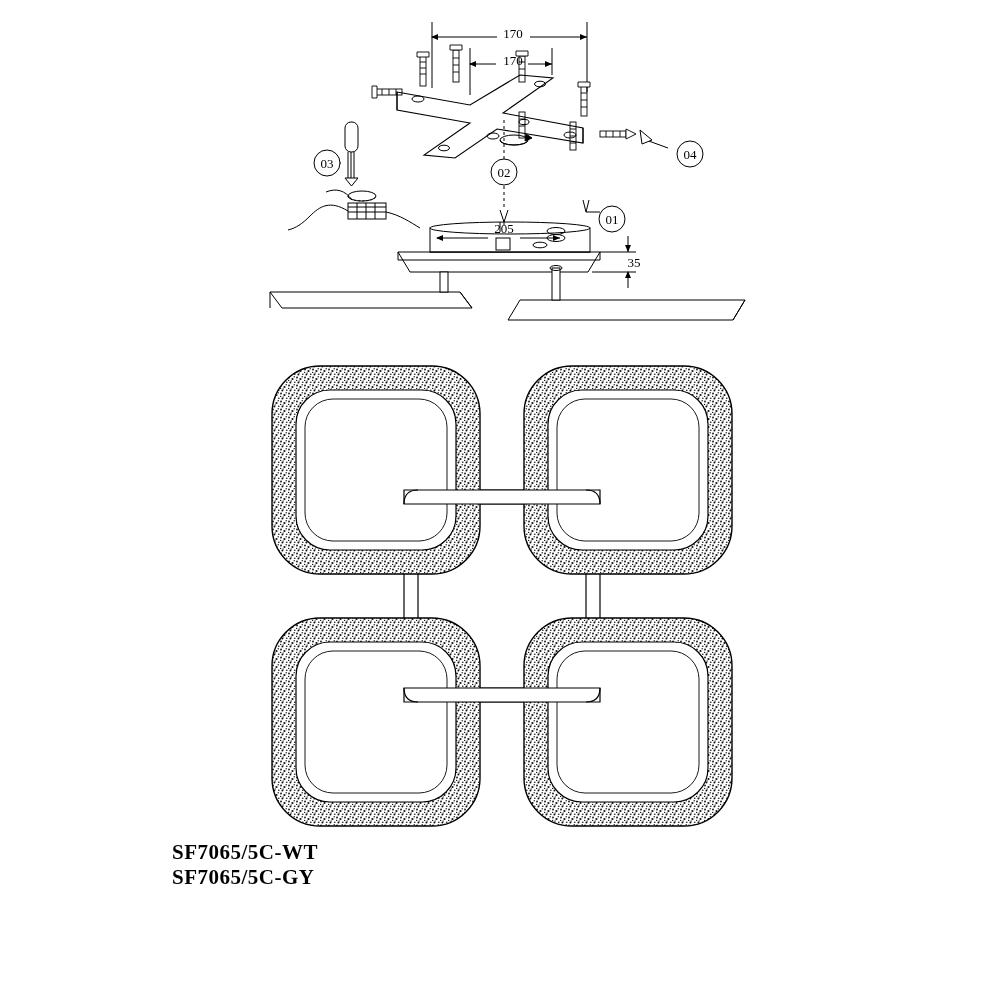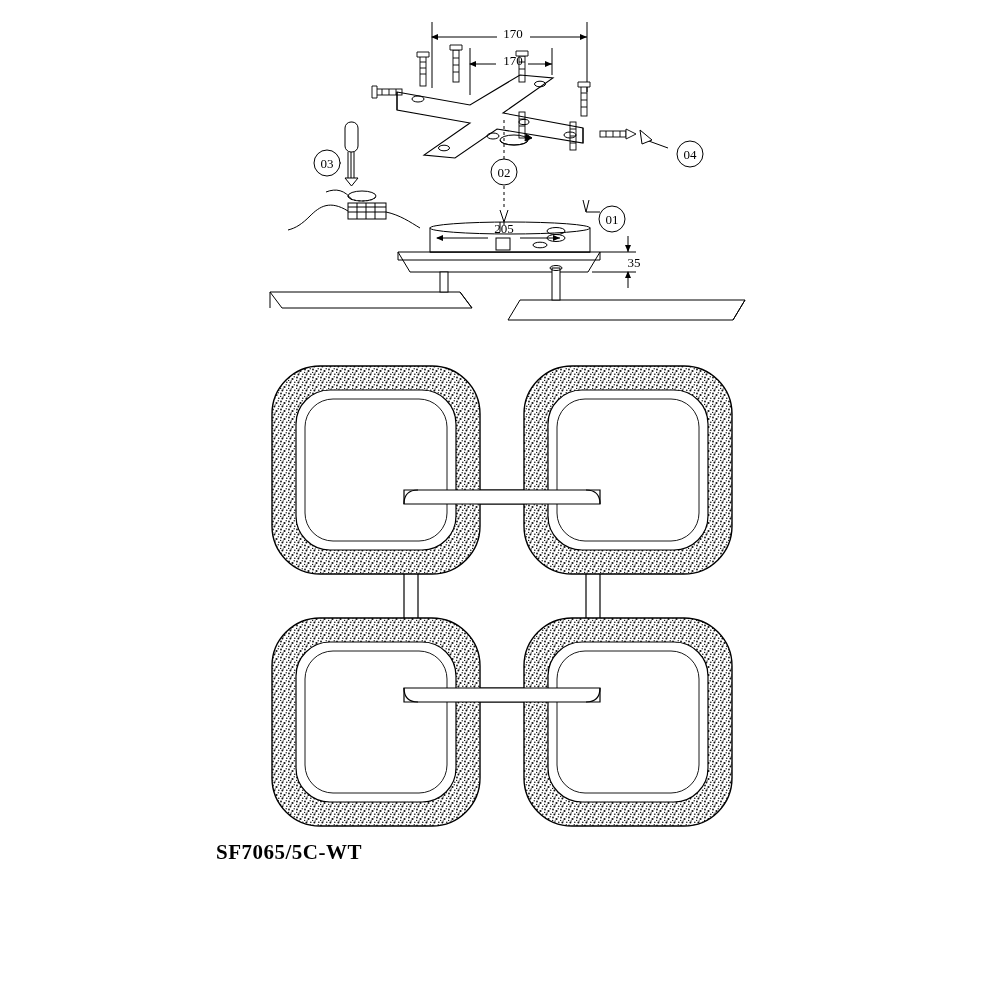--- a/index.html
+++ b/index.html
@@ -43,21 +43,20 @@
     top: 840px;
     width: 400px;
   }
   .model-list div {
     font-family: "Liberation Serif", serif;
     font-size: 21px;
     letter-spacing: 0.5px;
     line-height: 25px;
     color: #000;
     font-weight: bold;
-    margin-left: 44px;
   }
 </style>
 </head>
 <body>
 
 <div id="sheet">
 
   <svg class="draw" viewBox="0 0 1000 1000">
     <defs>
       <pattern id="speckle" width="8" height="8" patternUnits="userSpaceOnUse">
@@ -300,15 +299,16 @@
         <path d="M404,504 q0,-14 14,-14" fill="none"></path>
         <path d="M404,688 q0,14 14,14" fill="none"></path>
         <path d="M600,504 q0,-14 -14,-14" fill="none"></path>
         <path d="M600,688 q0,14 -14,14" fill="none"></path>
       </g>
     </g>
   </svg>
 
   <div class="model-list">
     <div>SF7065/5C-WT</div>
+    <div>SF7065/5C-GY</div>
   </div>
 
 </div>
 
 </body></html>

